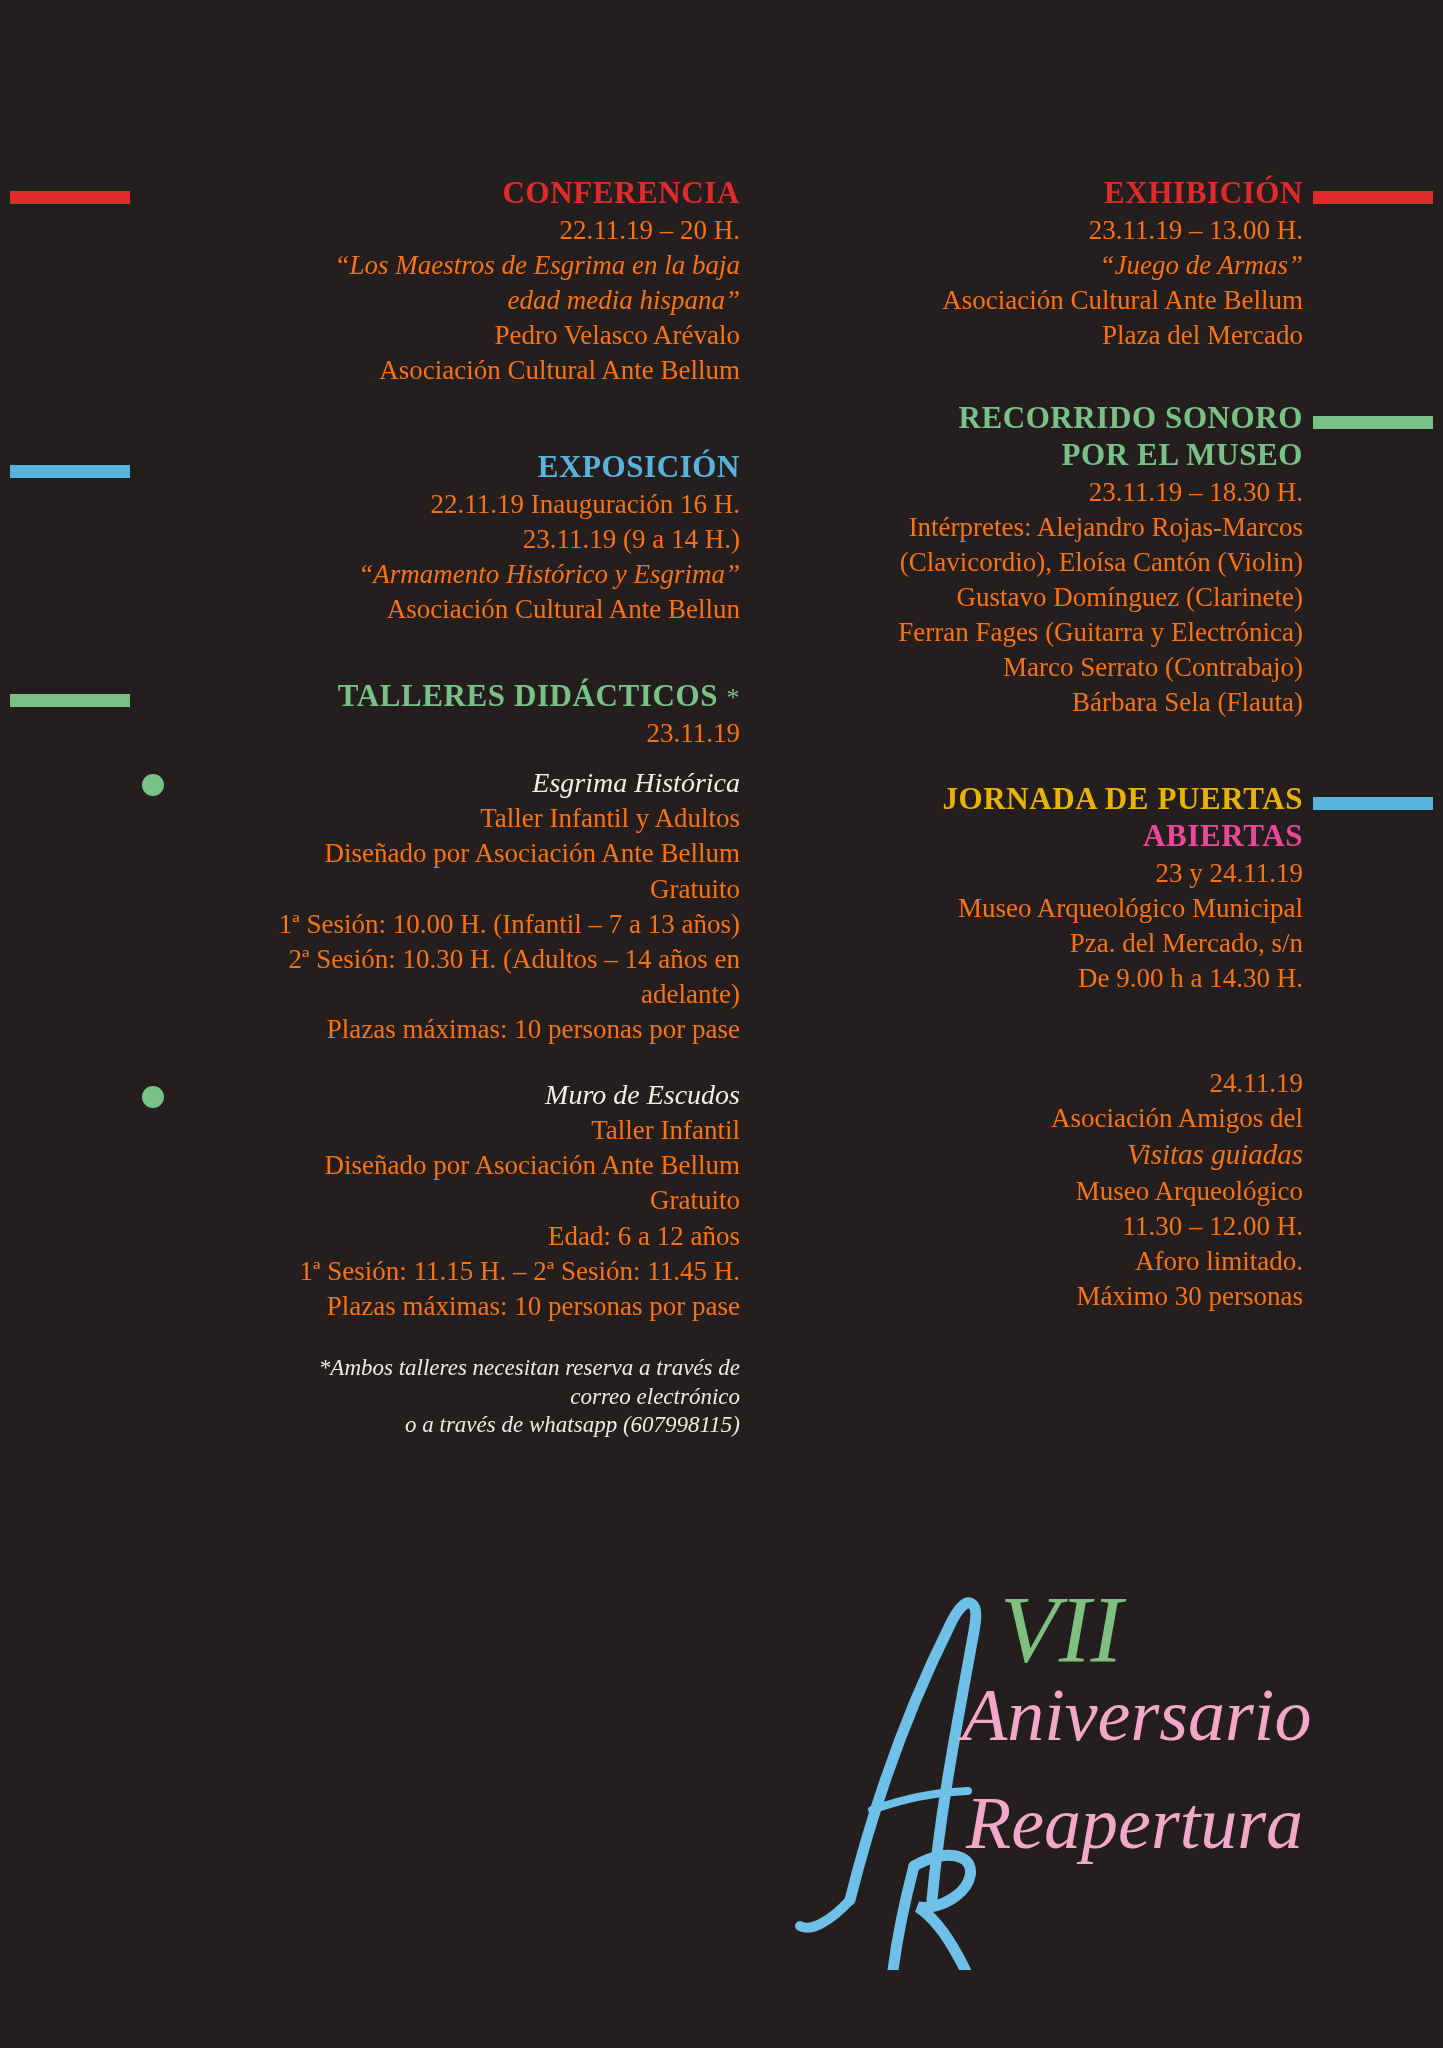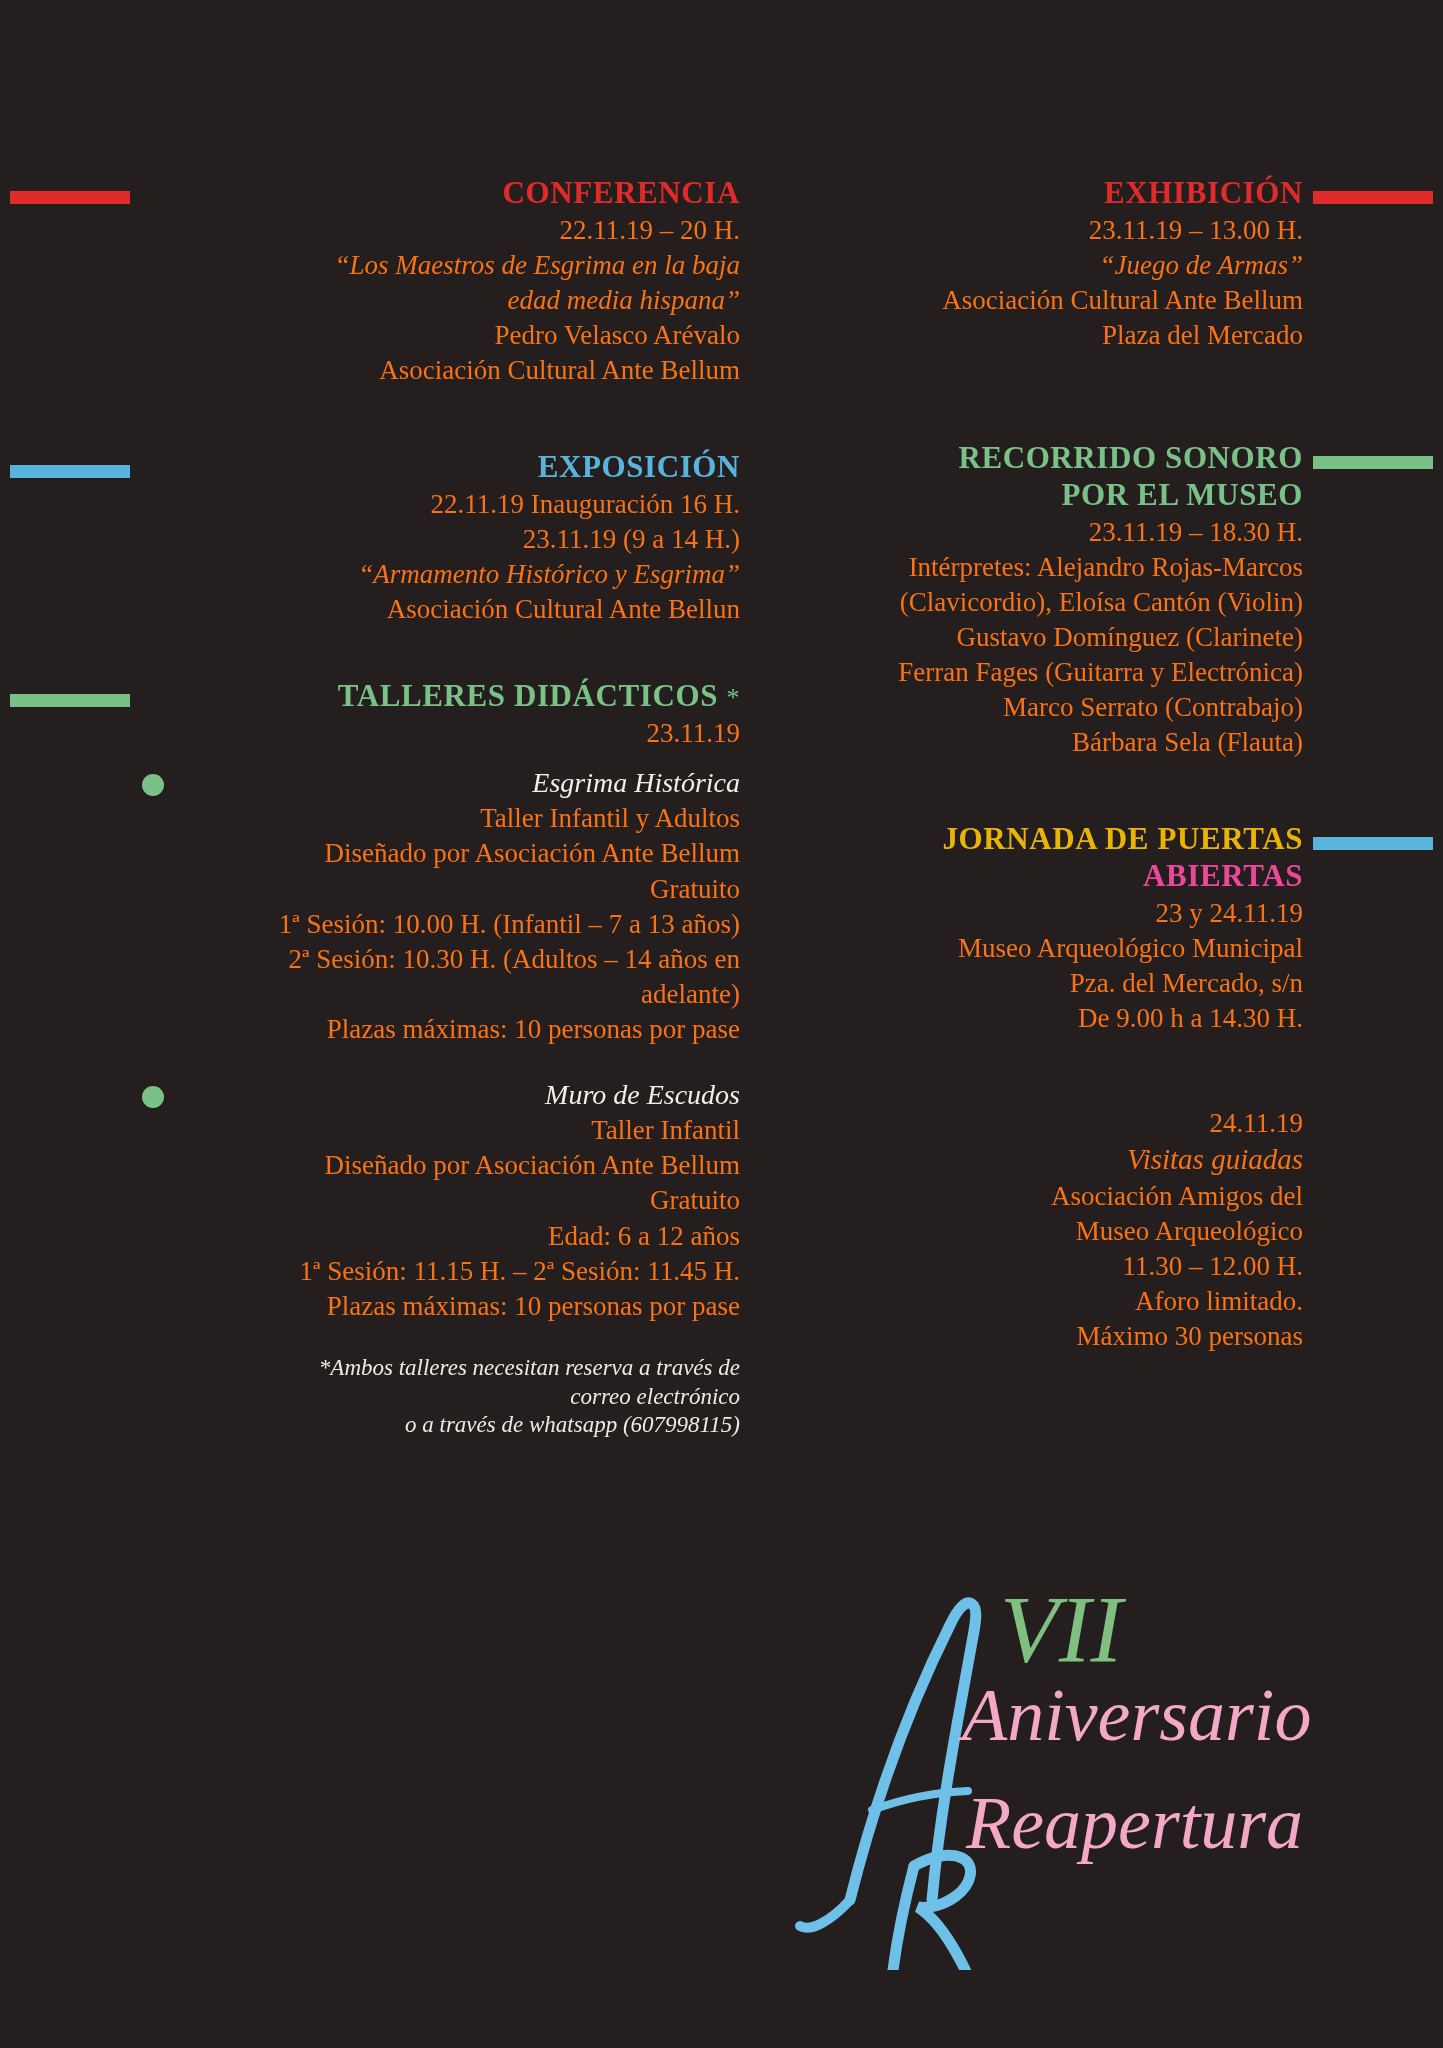--- a/index.html
+++ b/index.html
@@ -141,21 +141,21 @@
       <div class="footnote">
         <div>*Ambos talleres necesitan reserva a través de</div>
         <div>correo electrónico</div>
         <div>o a través de whatsapp (607998115)</div>
       </div>
     </div>
   </div>
 
   <div class="col-right">
 
-    <div class="block" style="margin-bottom:88px;">
+    <div class="block" style="margin-bottom:48px;">
       <div class="rule-r" style="background:#e02b2b;top:15px;right:-130px;width:120px;"></div>
       <h2 class="sect" style="color:#e02b2b;">EXHIBICIÓN</h2>
       <div class="body-line">23.11.19 – 13.00 H.</div>
       <div class="body-line ital">“Juego de Armas”</div>
       <div class="body-line">Asociación Cultural Ante Bellum</div>
       <div class="body-line">Plaza del Mercado</div>
     </div>
 
     <div class="block" style="margin-bottom:62px;">
       <div class="rule-r" style="background:#79c186;top:15px;right:-130px;width:120px;"></div>
@@ -175,22 +175,22 @@
       <h2 class="sect" style="color:#eab308;">JORNADA DE PUERTAS</h2>
       <h2 class="sect" style="color:#ec4899;">ABIERTAS</h2>
       <div class="body-line">23 y 24.11.19</div>
       <div class="body-line">Museo Arqueológico Municipal</div>
       <div class="body-line">Pza. del Mercado, s/n</div>
       <div class="body-line">De 9.00 h a 14.30 H.</div>
     </div>
 
     <div class="block">
       <div class="body-line">24.11.19</div>
+      <div class="body-line">Asociación Amigos del</div>
       <div class="body-line ital" style="font-size:29px;">Visitas guiadas</div>
-      <div class="body-line">Asociación Amigos del</div>
       <div class="body-line">Museo Arqueológico</div>
       <div class="body-line">11.30 – 12.00 H.</div>
       <div class="body-line">Aforo limitado.</div>
       <div class="body-line">Máximo 30 personas</div>
     </div>
   </div>
 
   <div class="logo">
     <svg width="620" height="400" viewBox="0 0 620 400" xmlns="http://www.w3.org/2000/svg">
 

